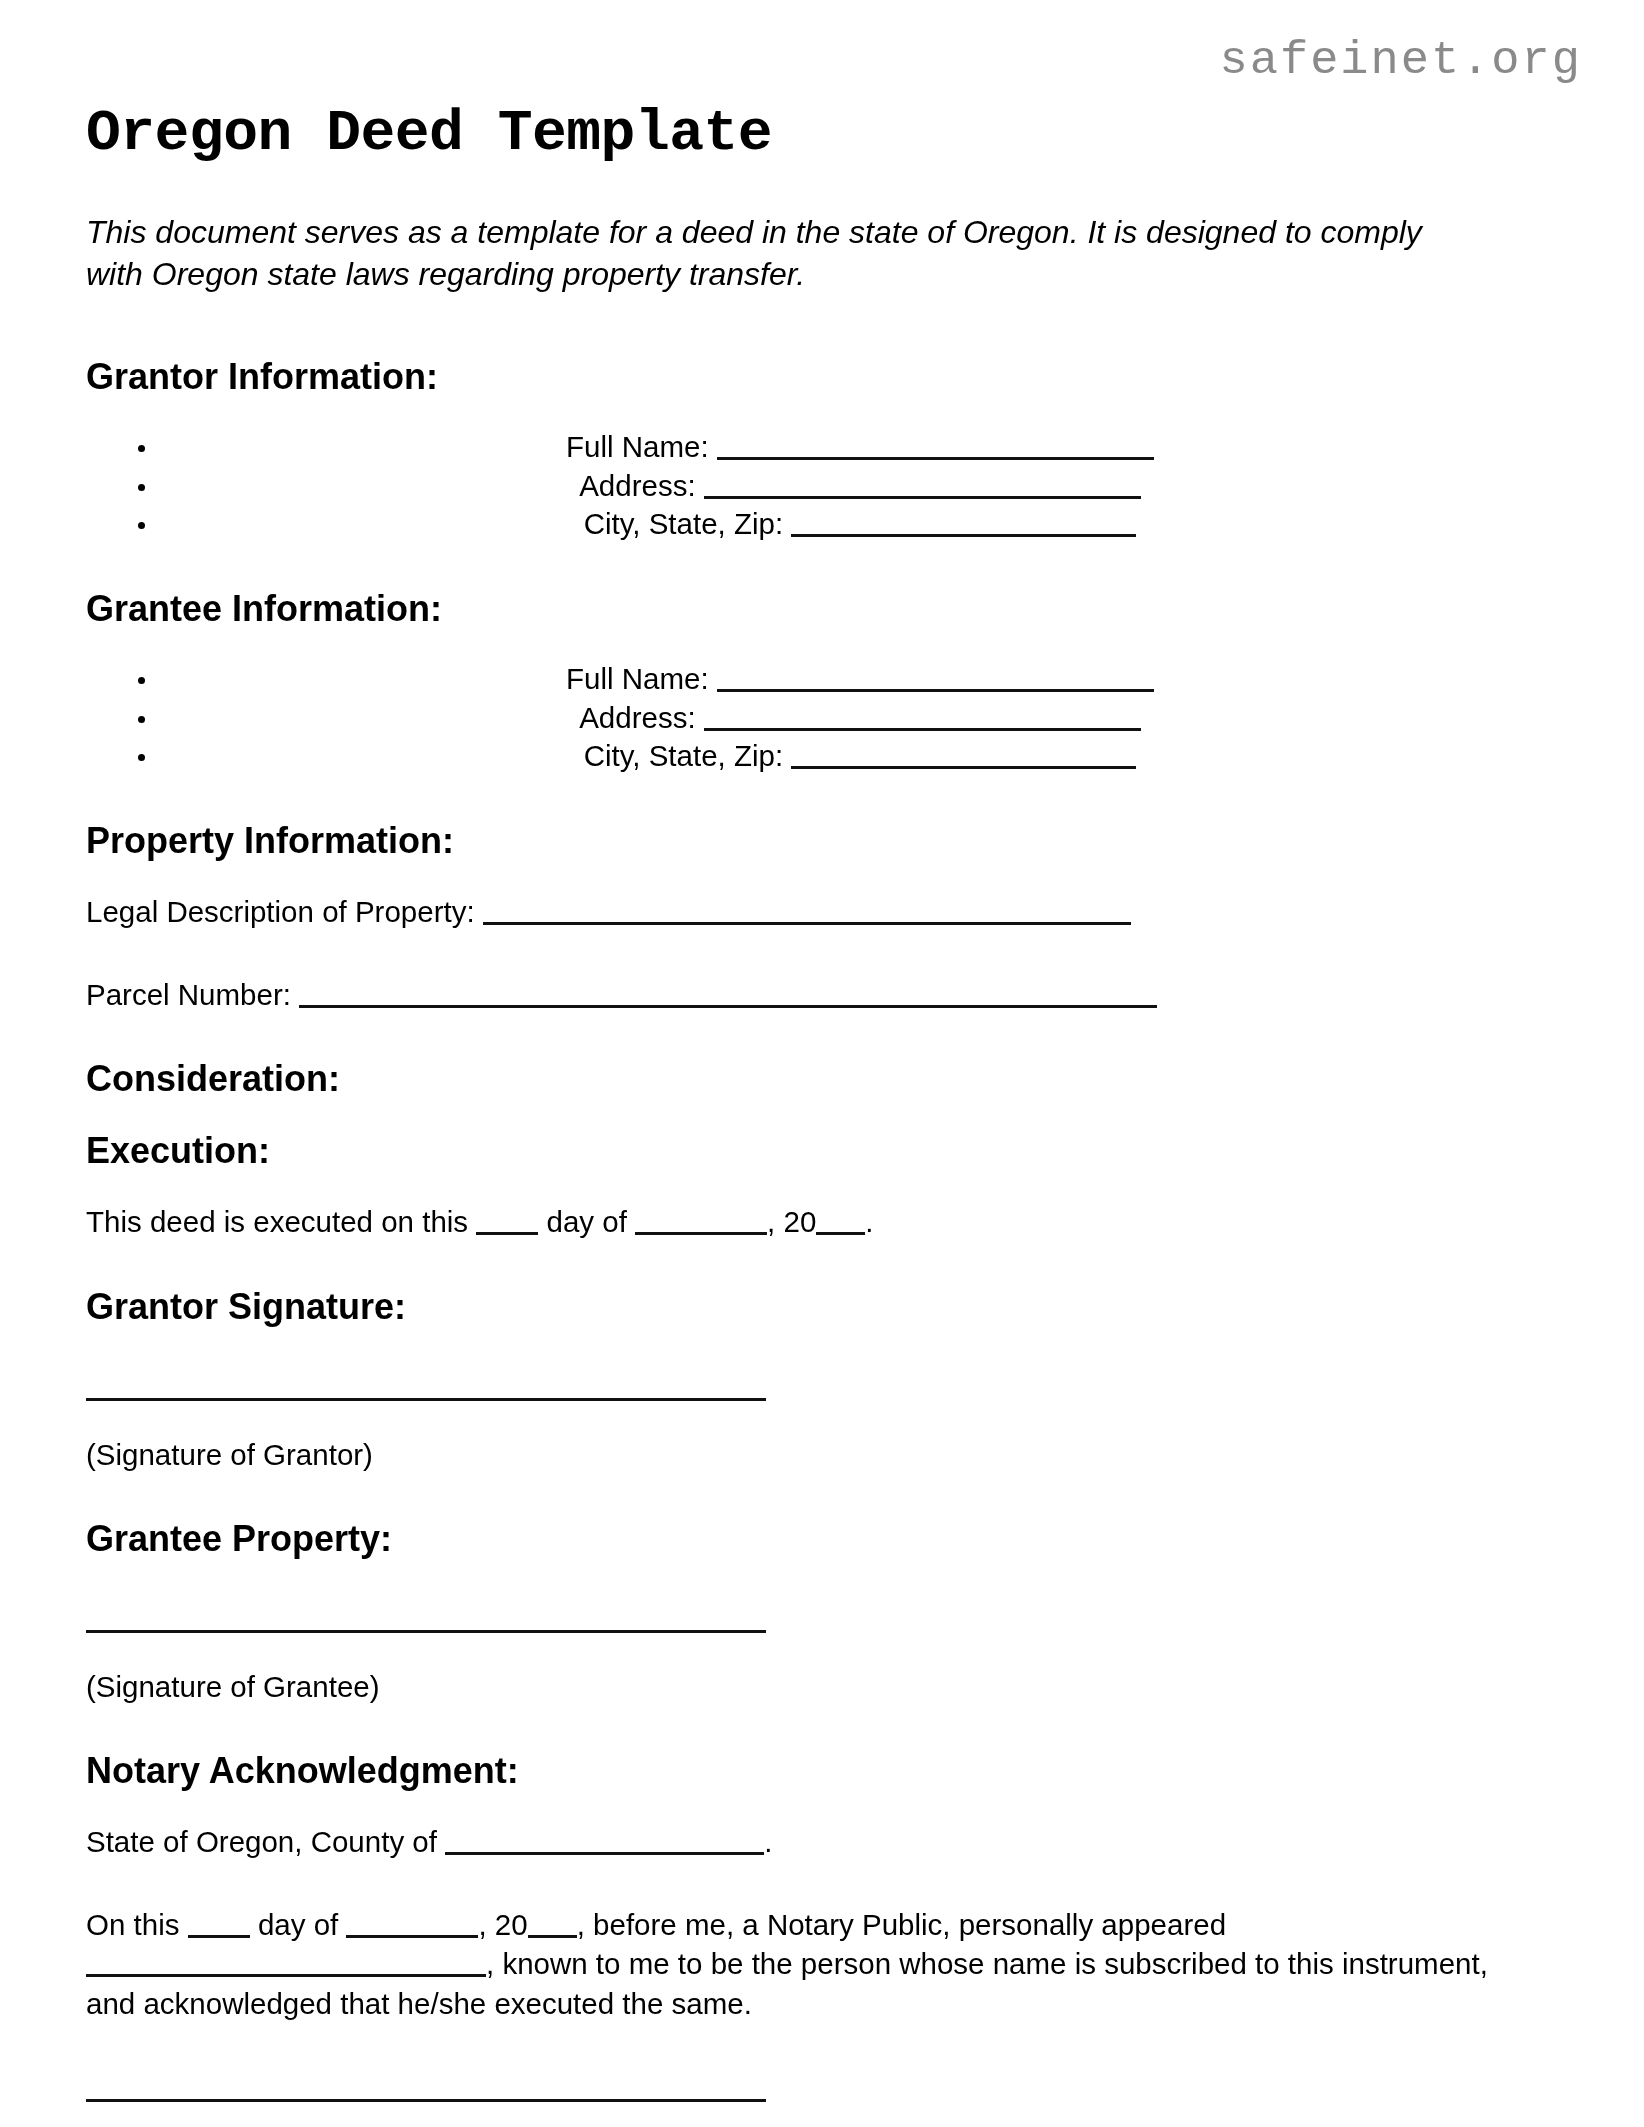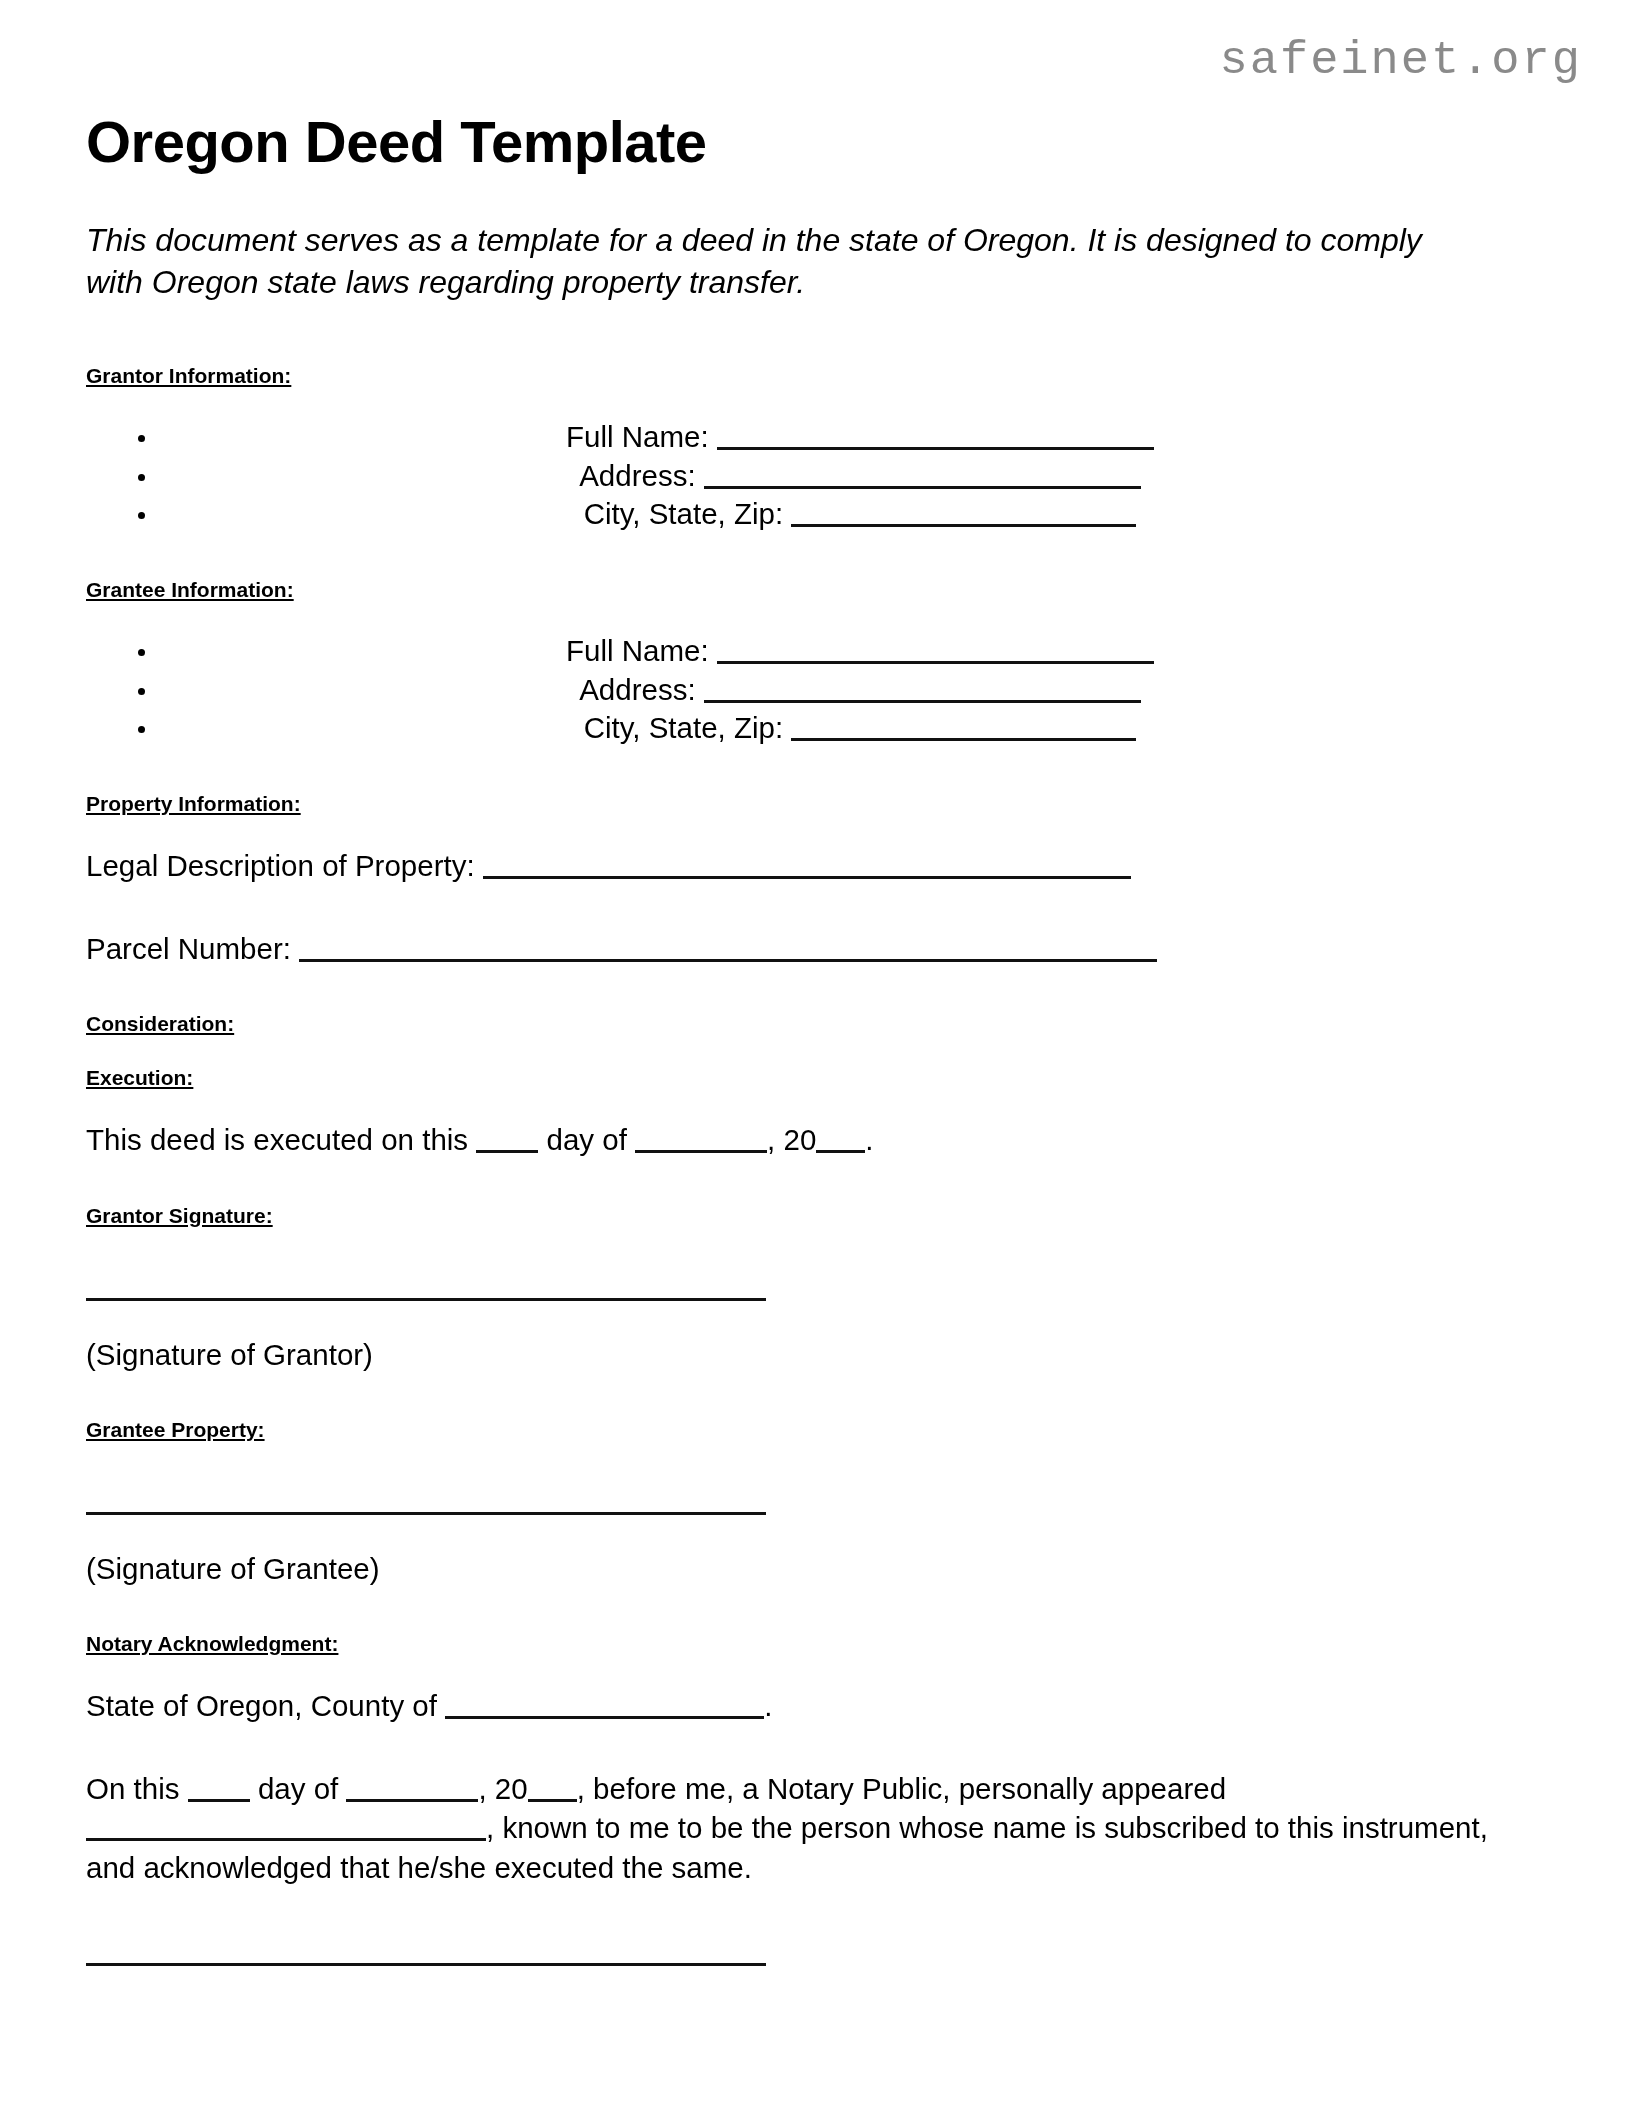--- a/index.html
+++ b/index.html
@@ -31,36 +31,36 @@
   }
   .content {
     position: absolute;
     left: 86px;
     top: 104px;
     width: 1470px;
   }
   h1.doc-title {
     font-size: 58px;
     font-weight: bold;
-    margin: 8px 0 46px 0;
+    margin: 0 0 46px 0;
     letter-spacing: -0.5px;
     line-height: 1.05;
+    font-family: Liberation Mono, monospace;
   }
   p.intro {
     font-size: 32px;
     line-height: 1.33;
     margin: 0 0 60px 0;
     max-width: 1400px;
     font-style: italic;
   }
   h2.section {
-    font-size: 21px;
+    font-size: 36px;
     font-weight: bold;
     margin: 0 0 30px 0;
-    text-decoration: underline;
   }
   ul.fieldlist {
     list-style: none;
     margin: 0 0 44px 0;
     padding: 0 0 0 48px;
     text-align: center;
   }
   ul.fieldlist li {
     font-size: 29.5px;
     line-height: 1.31;

